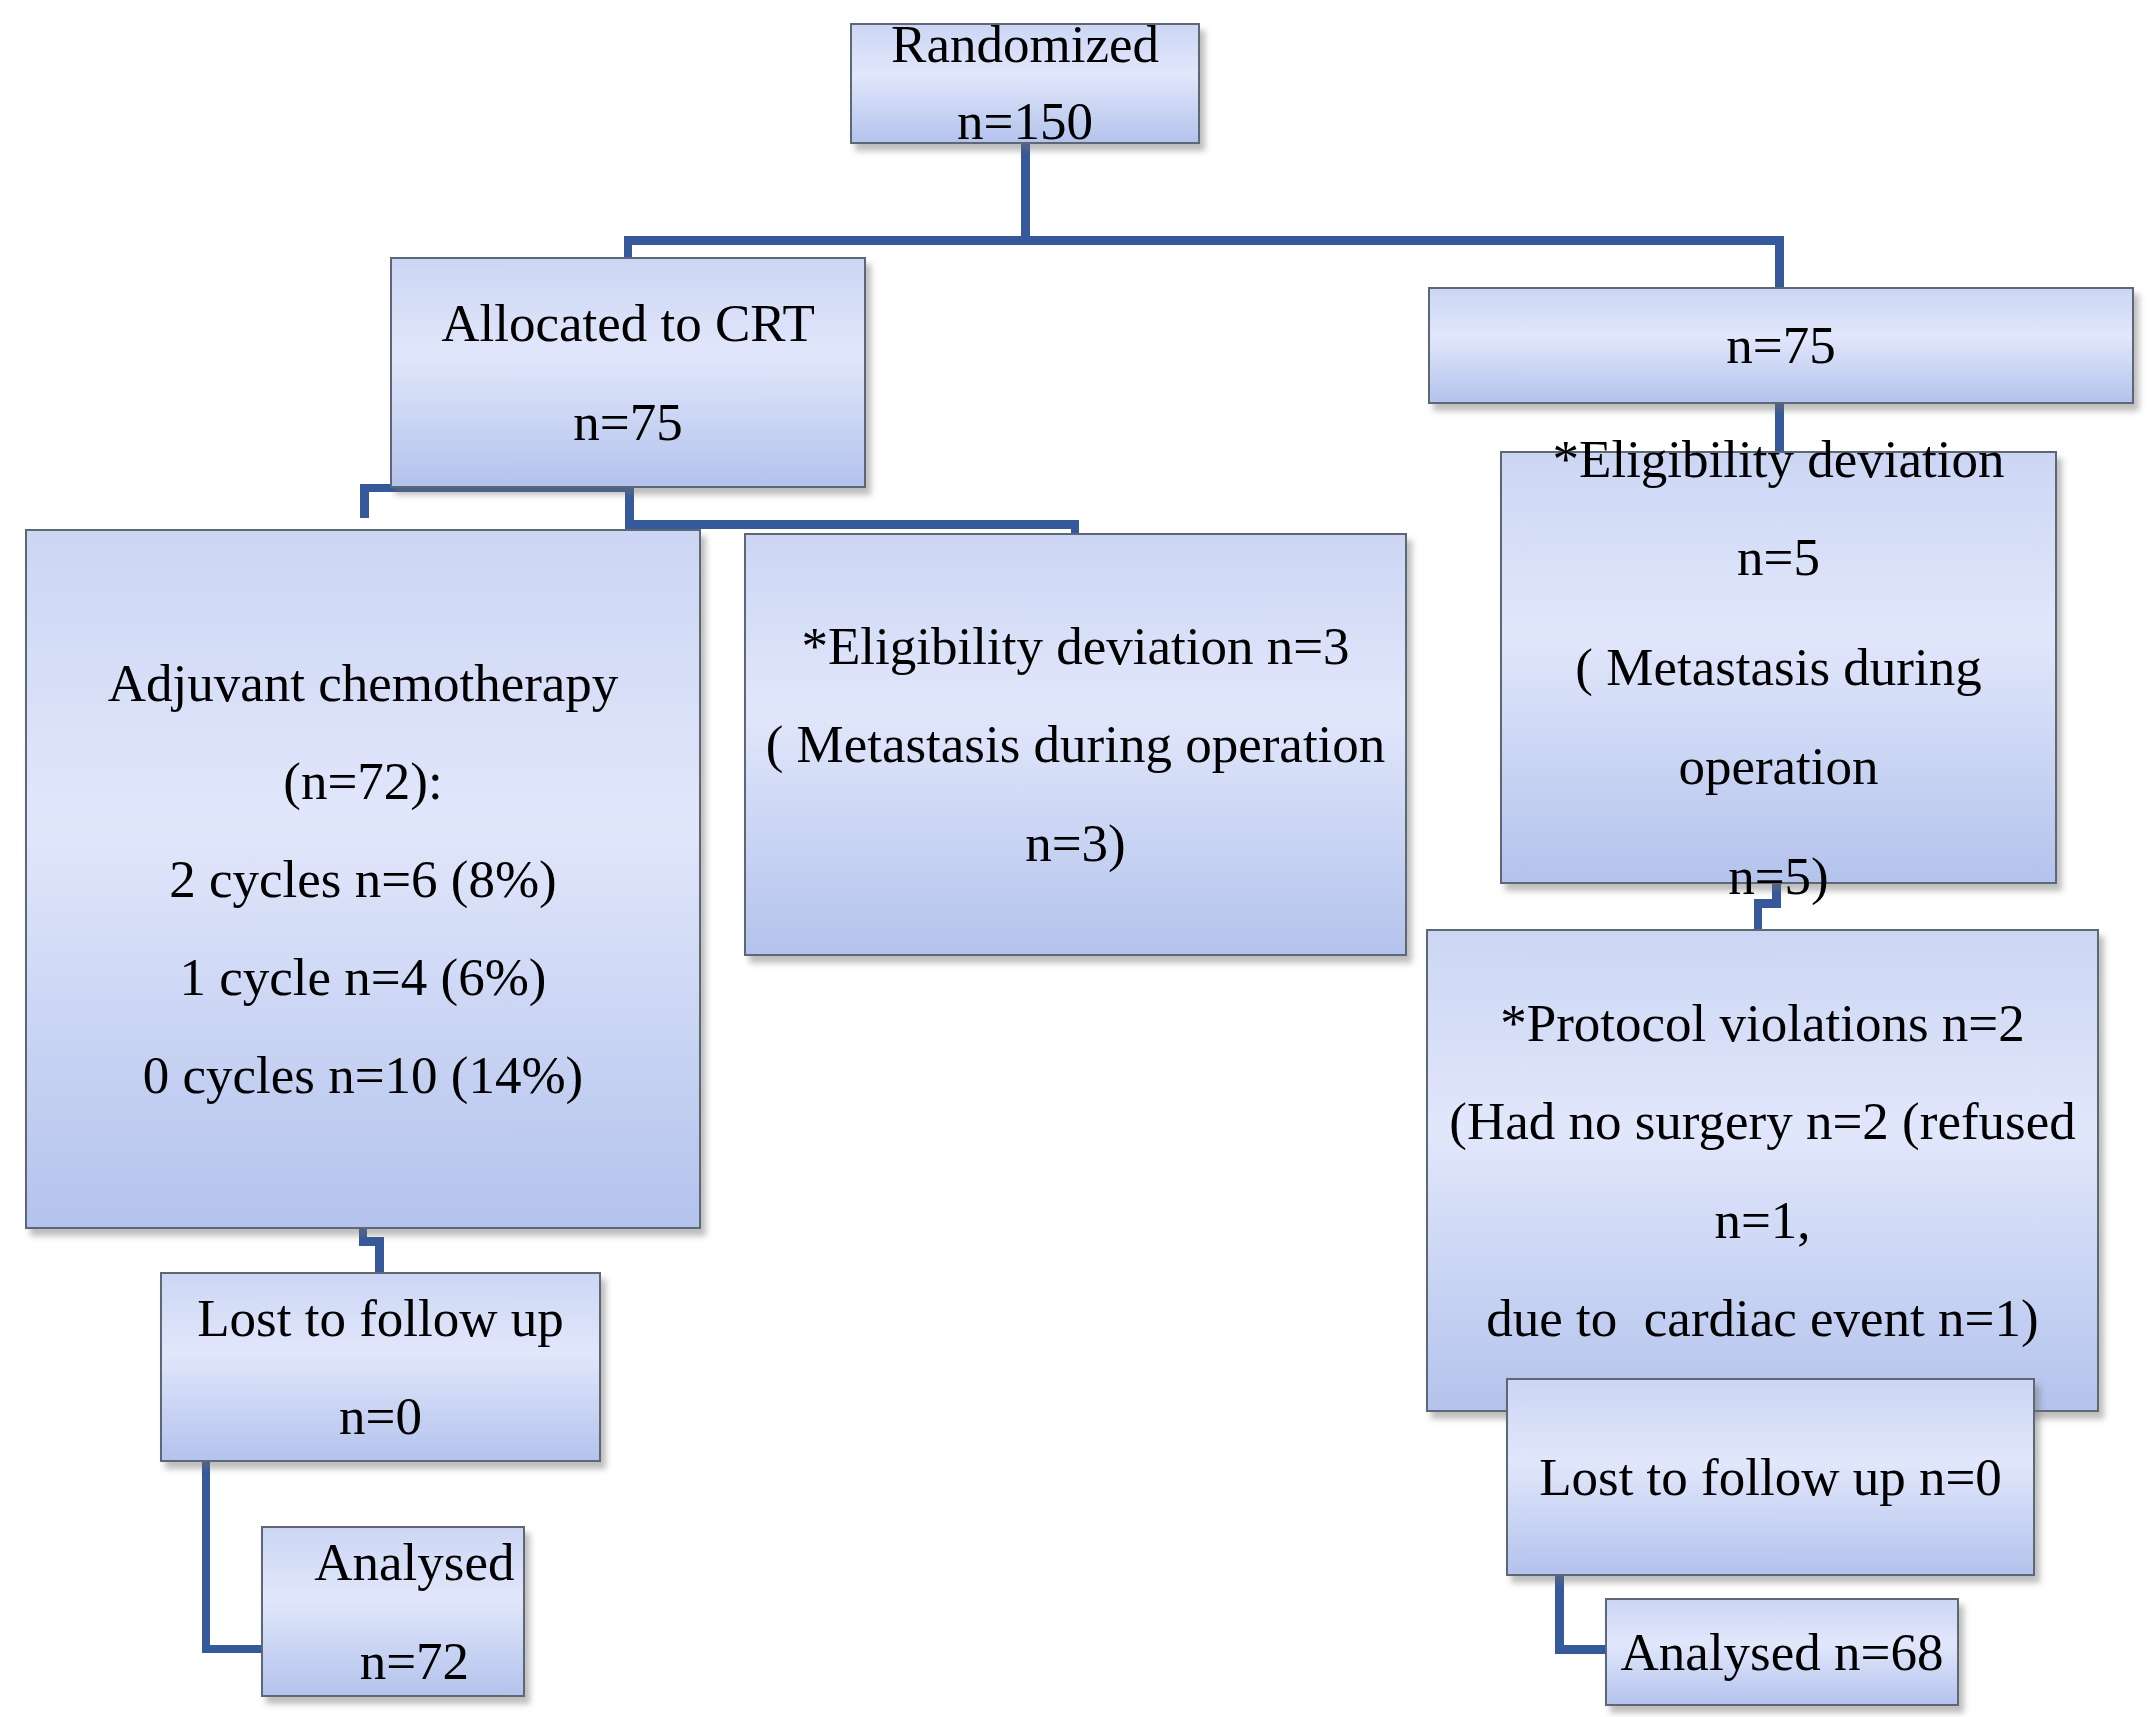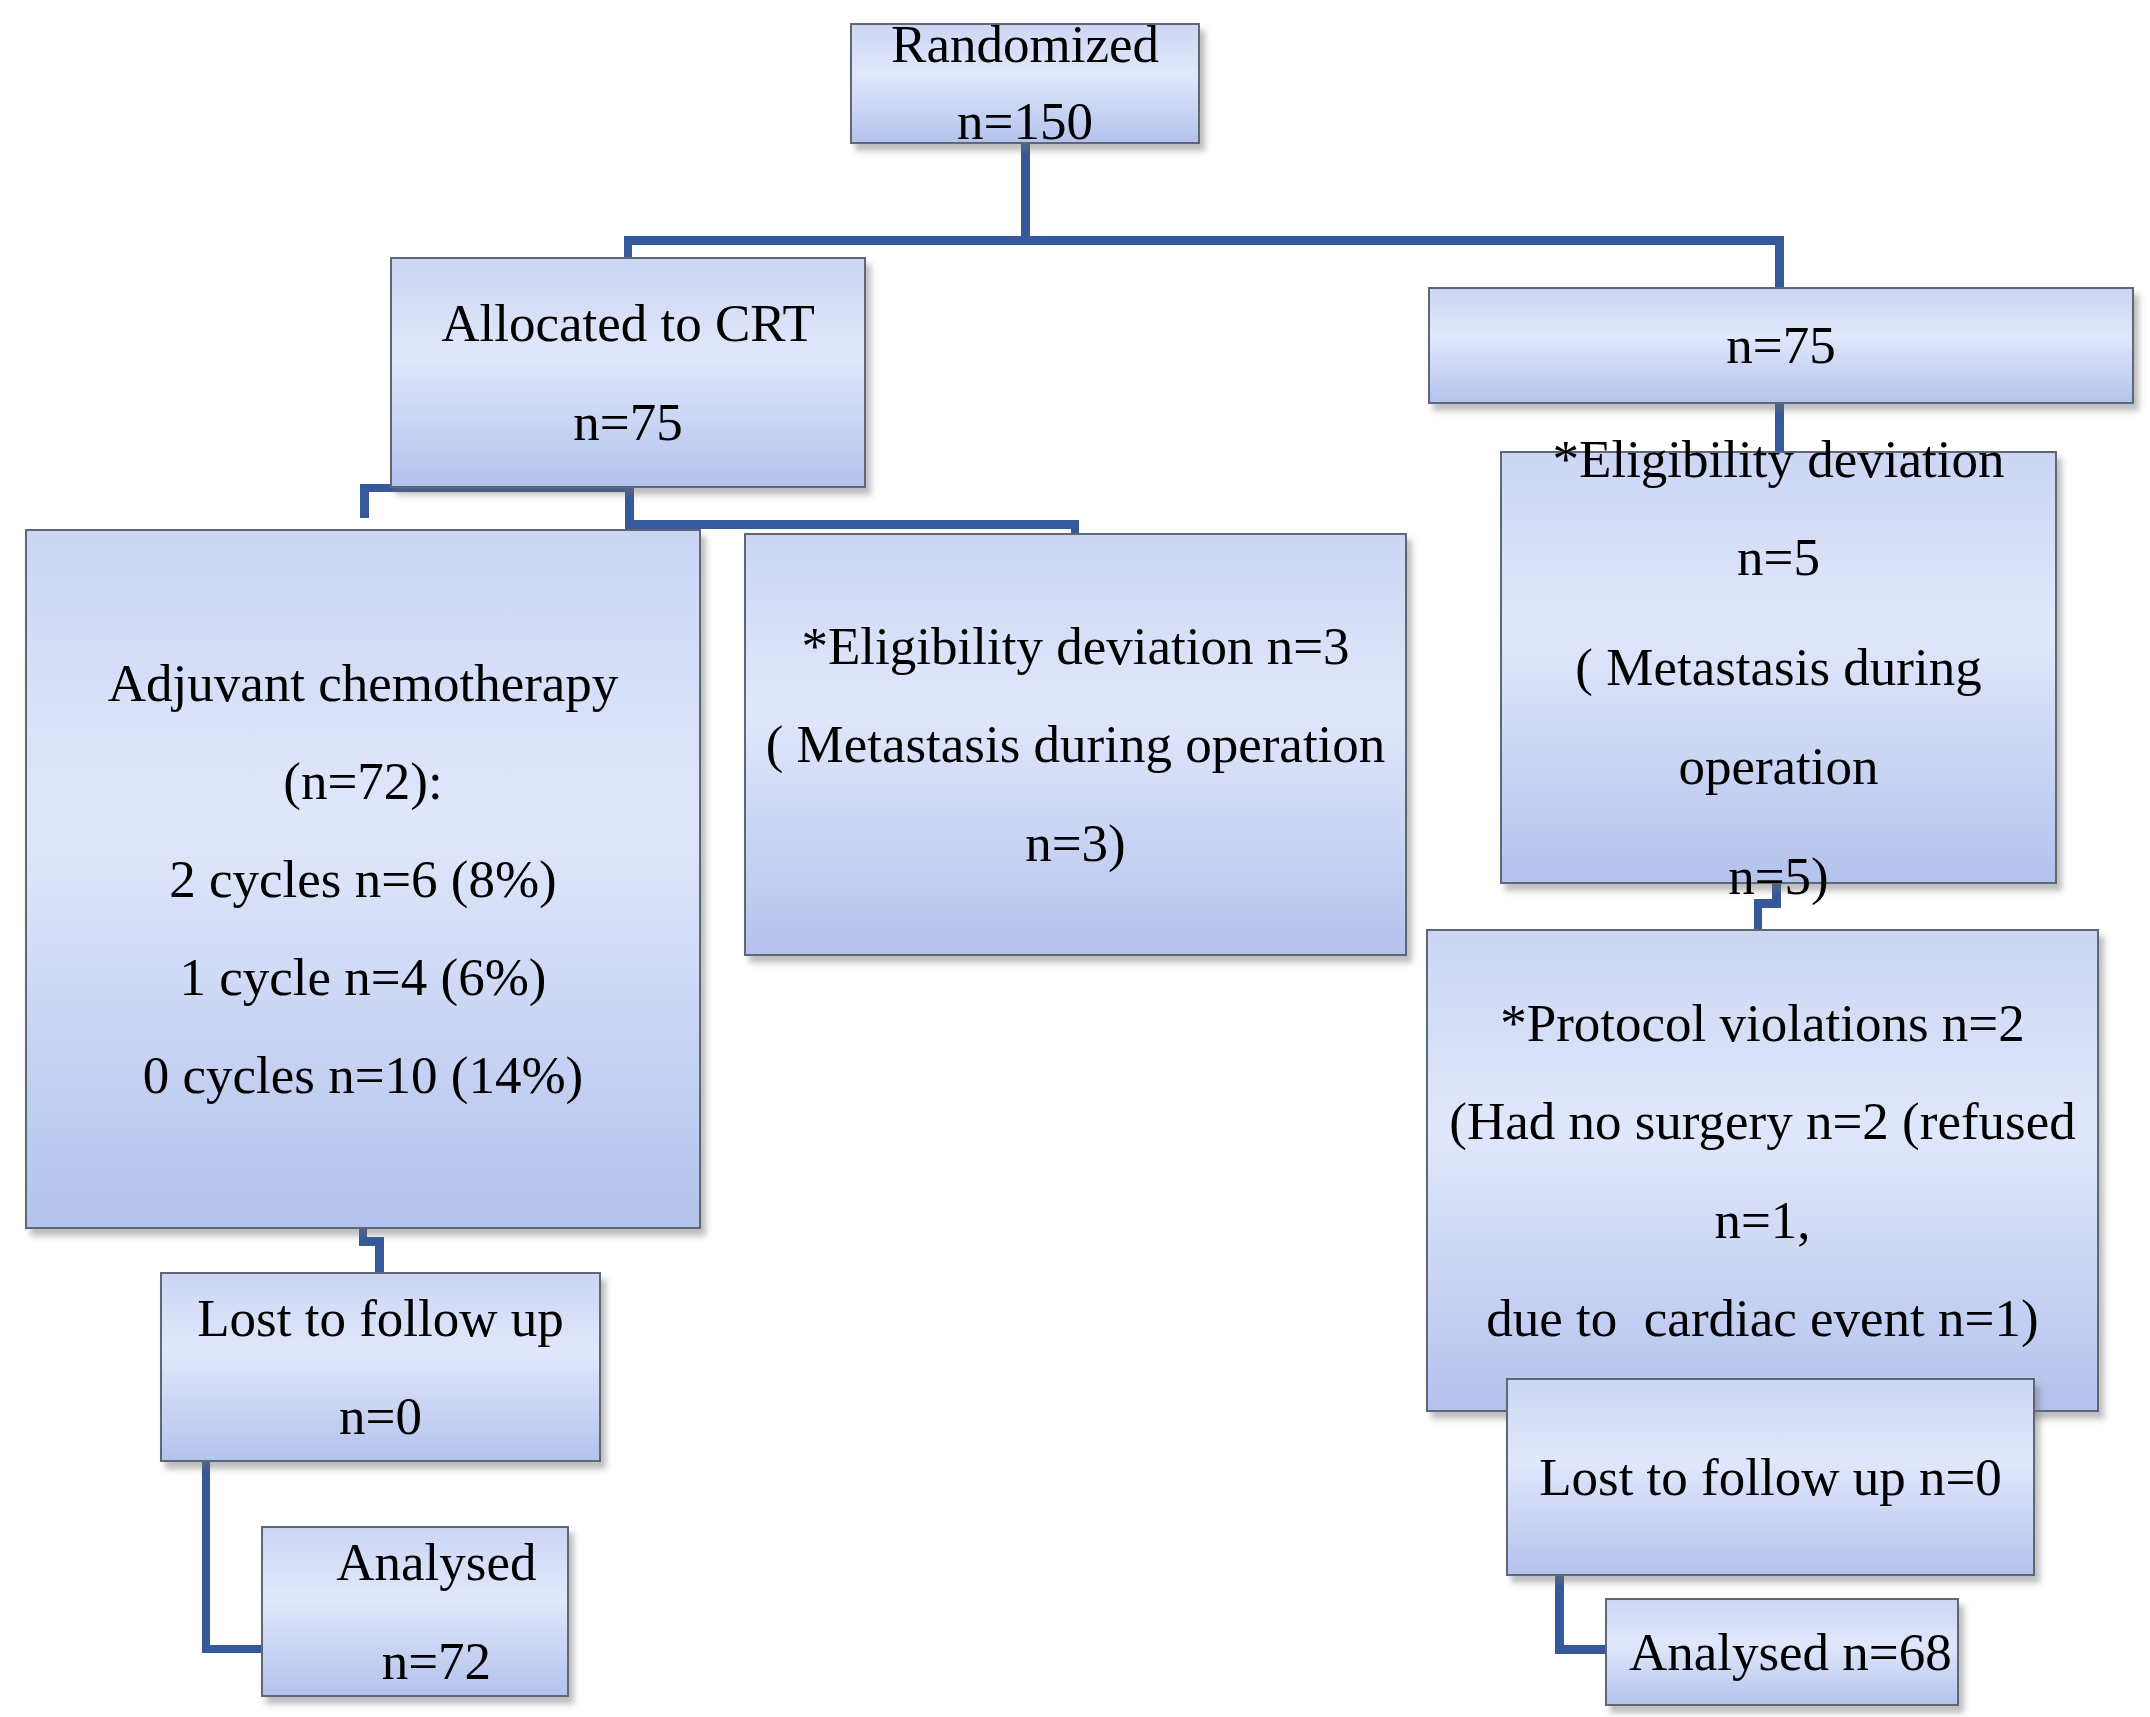--- a/index.html
+++ b/index.html
@@ -50,23 +50,23 @@
 
   
   #box-randomized    { left: 850px; top: 22.6px;   width: 350px;  height: 121px; }
   #box-crt           { left: 390px;  top: 257px;  width: 476px;  height: 231px; }
   #box-scrt          { left: 1428px; top: 287px;  width: 706px; height: 117px; }
   #box-adjuvant      { left: 25px;   top: 517px;  width: 676px; height: 700px; margin-top: 12px; }
   #box-elig3         { left: 744px; top: 533px;  width: 663px;  height: 423px; }
   #box-elig5         { left: 1500px; top: 451px;  width: 557px;  height: 433px; gap: 12px; }
   #box-protocol      { left: 1426px; top: 929px; width: 673px; height: 483px; }
   #box-lost-crt      { left: 160px;  top: 1272px; width: 441px;  height: 190px; }
-  #box-analysed-crt  { left: 261px;  top: 1526px; width: 308px;  height: 171px; padding-left: 48px; }
+  #box-analysed-crt  { left: 261px;  top: 1526px; width: 264px;  height: 171px; padding-left: 48px; }
   #box-lost-scrt     { left: 1506px; top: 1378px; width: 529px;  height: 198px; }
-  #box-analysed-scrt { left: 1605px; top: 1598px; width: 354px;  height: 108px; align-items: flex-end; }
+  #box-analysed-scrt { left: 1605px; top: 1598px; width: 354px;  height: 108px; }
 </style>
 </head>
 <body>
 
 <div class="canvas">
 
   <svg class="wires" viewBox="0 0 3230 2579" shape-rendering="crispEdges">
     <g fill="none" stroke-width="13" stroke="#35599b">
       <polyline points="1540,216 1540,362"></polyline>
       <polyline points="943,388 943,361 2672,361 2672,433"></polyline>

